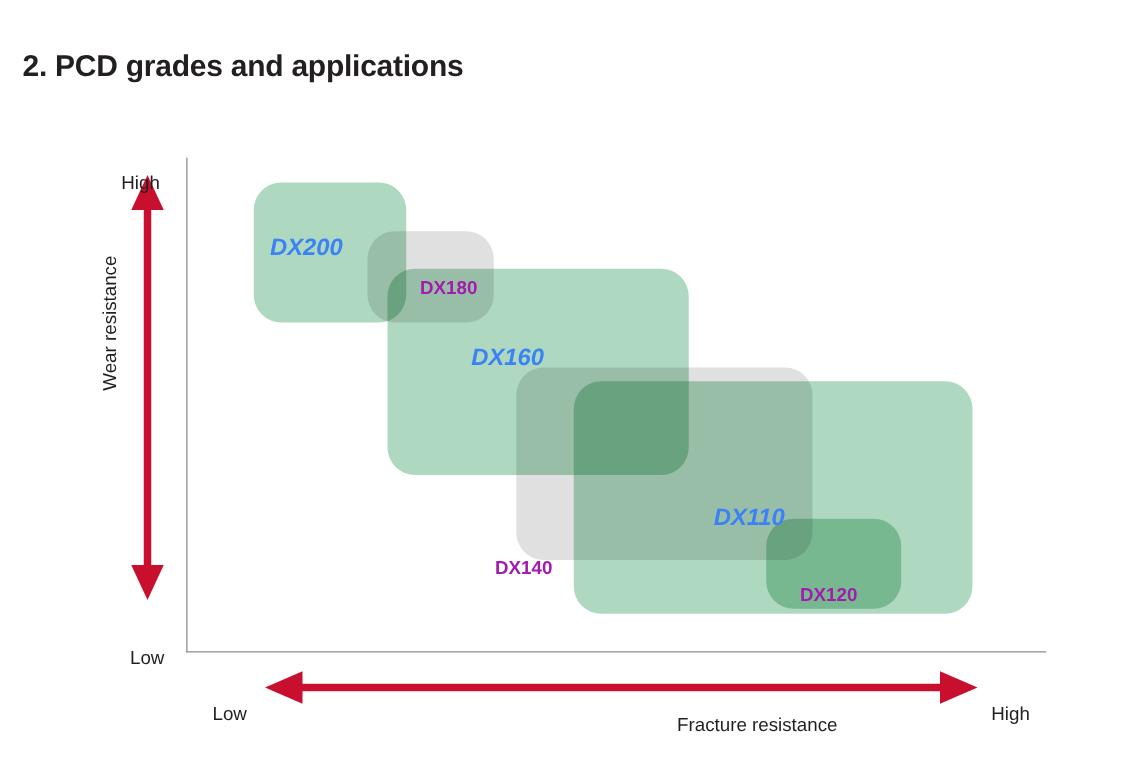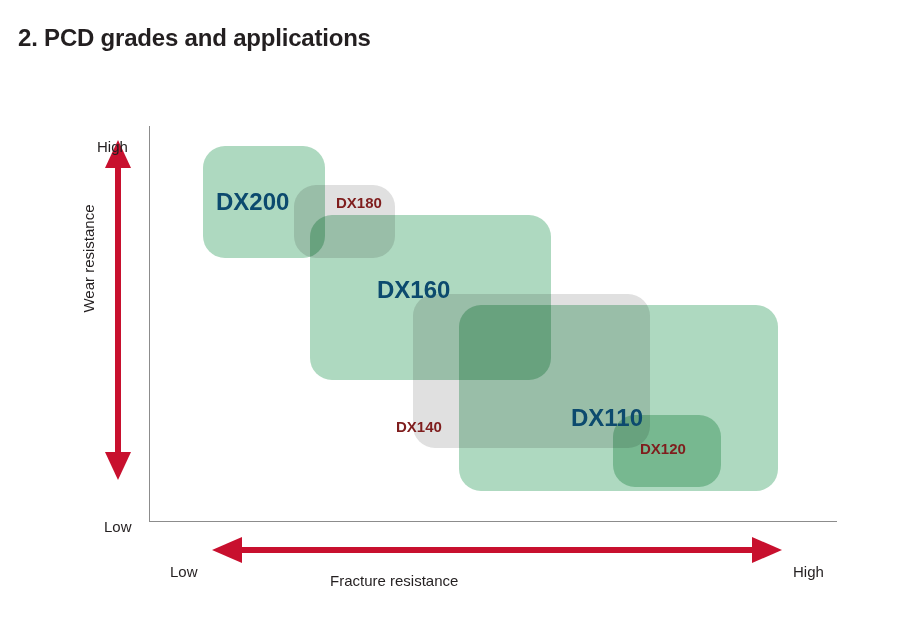--- a/index.html
+++ b/index.html
@@ -5,21 +5,21 @@
   html,body{margin:0;padding:0;}
   body{
     width:913px;height:621px;
     background:#ffffff;
     font-family:"Liberation Sans", sans-serif;
     color:#231f20;
     overflow:hidden;
     position:relative;
   }
   #page-title{
-    position:absolute;left:18px;top:24px;
+    position:absolute;left:18px;top:40px;
     font-size:24px;font-weight:700;
     letter-spacing:-0.2px;
     color:#231f20;
   }
 
   
   .axis-line{position:absolute;background:#8c8c8c;}
   #y-axis-line{left:149px;top:126px;width:1px;height:396px;}
   #x-axis-line{left:149px;top:521px;width:688px;height:1px;}
 
@@ -35,43 +35,43 @@
   #x-low{left:170px;top:543px;}
   #x-high{left:793px;top:543px;}
   #y-axis-title{
     position:absolute;left:-2px;top:250px;width:180px;
     text-align:center;font-size:15px;
     transform:rotate(-90deg);transform-origin:50% 50%;
     white-space:nowrap;
   }
   #x-axis-title{
     position:absolute;left:330px;top:572px;width:340px;
-    text-align:left;font-size:15px;white-space:nowrap;
+    text-align:right;font-size:15px;white-space:nowrap;
   }
 
   
   #boxes{position:absolute;left:0;top:0;width:913px;height:621px;
          isolation:isolate;pointer-events:none;}
   .grade-box{
     position:absolute;
     border-radius:22px;
     mix-blend-mode:multiply;
     box-sizing:border-box;
   }
   .grade-box.green{background:#aed9c0;}
   .grade-box.grey{background:#e0e0e0;}
 
   .grade-label{
     position:absolute;
     font-weight:700;
     white-space:nowrap;
     mix-blend-mode:normal;
   }
-  .label-major{font-size:24px;color:#0c4a6e;}
-  .label-minor{font-size:15px;color:#7f1d1d;}
+  .label-major{font-size:19px;color:#3b82f6;font-style:italic;}
+  .label-minor{font-size:15px;color:#a21caf;margin-top:28px;}
 </style>
 </head>
 <body>
 
 <div id="page-title">2. PCD grades and applications</div>
 
 <div class="axis-line" id="y-axis-line"></div>
 <div class="axis-line" id="x-axis-line"></div>
 
 <svg class="arrow-svg" id="y-arrow" width="36" height="340" viewBox="0 0 36 340">

